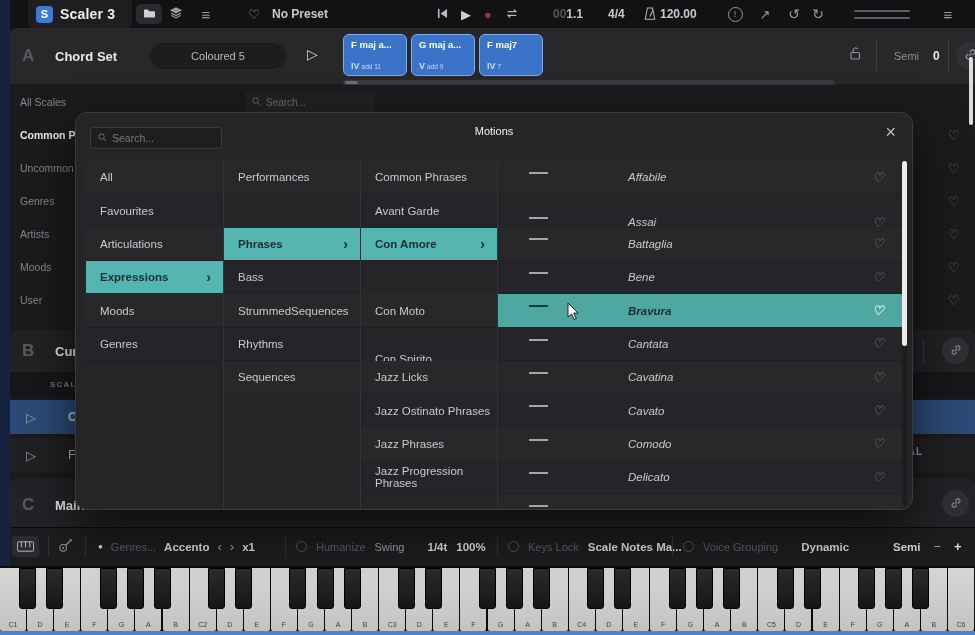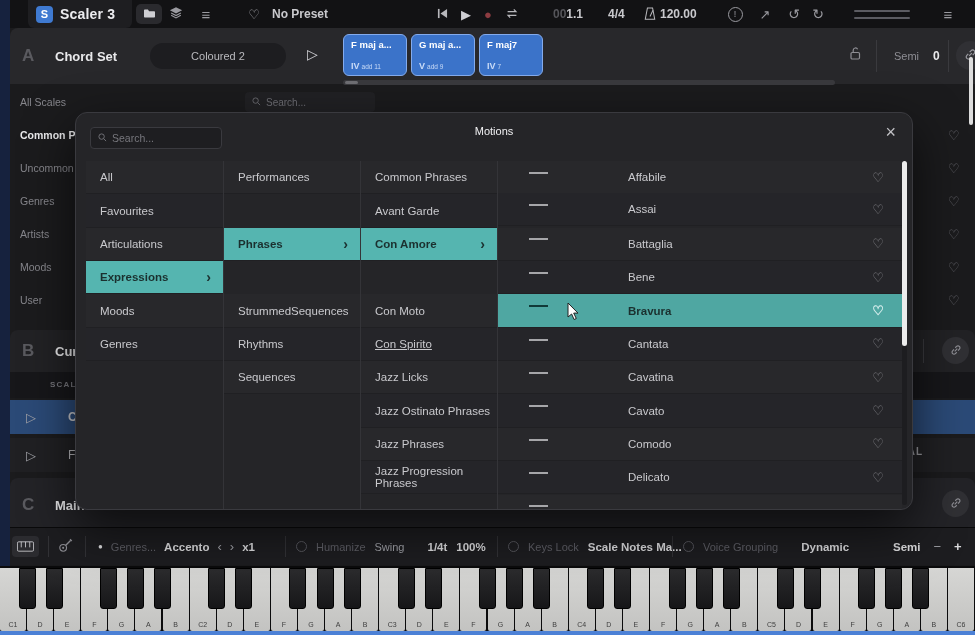--- a/index.html
+++ b/index.html
@@ -184,21 +184,21 @@
         <i></i>
       </div>
     <div class="tb-btn" style="left:938px;width:20px;font-size:15px;">
       <span>≡</span>
     </div>
   </header>
 
   <section id="section-a">
     <span class="badge-letter abs" style="left:12px;top:18px;">A</span>
     <span class="sec-title abs" style="left:45px;top:21px;">Chord Set</span>
-    <div id="preset-pill">Coloured 2</div>
+    <div id="preset-pill">Coloured 5</div>
     <span class="abs" style="left:297px;top:18px;color:#cfcfd3;font-size:14px;">▷</span>
     <div id="pads">
         <div class="pad" style="position: relative;">
           <div class="nm">F maj a...</div>
           <div class="rn">IV<small>add 11</small></div>
         </div>
         <div class="pad" style="position: relative;">
           <div class="nm">G maj a...</div>
           <div class="rn">V<small>add 9</small></div>
         </div>
@@ -338,20 +338,23 @@
         </div>
       <div class="coldiv" style="left:147px;"></div>
       <div class="mcol" id="col-type" style="left:148px;width:136px;">
           <div class="mrow" style="top: 0px; height: 33.35px;">
             <span class="t">Performances</span>
           </div>
           <div class="mrow sel" style="top: 66.7px; height: 33.35px;">
             <span class="t">Phrases</span>
             <span class="chev">›</span>
           </div>
+          <div class="mrow alt" style="top: 100.05px; height: 33.35px;">
+            <span class="t">Bass</span>
+          </div>
           <div class="mrow" style="top: 133.4px; height: 33.35px;">
             <span class="t">StrummedSequences</span>
           </div>
           <div class="mrow alt" style="top: 166.75px; height: 33.35px;">
             <span class="t">Rhythms</span>
           </div>
           <div class="mrow" style="top: 200.1px; height: 33.35px;">
             <span class="t">Sequences</span>
           </div>
         </div>
@@ -363,58 +366,58 @@
           <div class="mrow alt" style="top: 33.35px; height: 33.35px;">
             <span class="t">Avant Garde</span>
           </div>
           <div class="mrow sel" style="top: 66.7px; height: 33.35px;">
             <span class="t">Con Amore</span>
             <span class="chev">›</span>
           </div>
           <div class="mrow" style="top: 133.4px; height: 33.35px;">
             <span class="t">Con Moto</span>
           </div>
-          <div class="mrow alt" style="top: 167px; height: 33.35px; text-decoration: underline;">
+          <div class="mrow alt" style="top: 182px; height: 33.35px; text-decoration: underline;">
             <span class="t">Con Spirito</span>
           </div>
           <div class="mrow alt" style="top: 233.45px; height: 33.35px;">
             <span class="t">Jazz Ostinato Phrases</span>
           </div>
           <div class="mrow" style="top: 200.1px; height: 33.35px;">
             <span class="t">Jazz Licks</span>
           </div>
           <div class="mrow" style="top: 266.8px; height: 33.35px;">
             <span class="t">Jazz Phrases</span>
           </div>
           <div class="mrow alt" style="top: 300.15px; height: 33.35px;">
             <span class="t">Jazz Progression Phrases</span>
           </div>
         </div>
       <div class="coldiv" style="left:421px;"></div>
-      <div class="mcol" id="col-res" style="left:422px;width:404px;">
+      <div class="mcol" id="col-res" style="left:422px;width:404px;font-style:italic;">
           <div class="mrow" style="top: 0px; height: 33.35px;">
             <div class="res-thumb">
               <i style="left: 21px; width: 19px; top: 6.8px;"></i>
               <i style="left: 21px; width: 19px; top: 6.8px;"></i>
               <i style="left: 21px; width: 19px; top: 6.8px;"></i>
               <i style="left: 21px; width: 19px; top: 6.8px;"></i>
               <i style="left: 21px; width: 19px; top: 6.8px;"></i>
               <i style="left: 21px; width: 19px; top: 6.8px;"></i>
               <i style="left: 21px; width: 19px; top: 6.8px;"></i>
               <i style="left: 21px; width: 19px; top: 6.8px;"></i>
               <i style="left: 21px; width: 19px; top: 6.8px;"></i>
               <i style="left: 21px; width: 19px; top: 6.8px;"></i>
               <i style="left: 21px; width: 19px; top: 6.8px;"></i>
               <i style="left: 21px; width: 19px; top: 6.8px;"></i>
               <i style="left: 21px; width: 19px; top: 6.8px;"></i>
             </div>
             <span class="res-name">Affabile</span>
             <span class="res-heart">♡</span>
           </div>
-          <div class="mrow alt" style="top: 32px; height: 33.35px;">
+          <div class="mrow alt" style="top: 45px; height: 33.35px;">
             <div class="res-thumb">
               <i style="left: 21px; width: 19px; top: 6.8px;"></i>
               <i style="left: 21px; width: 19px; top: 6.8px;"></i>
               <i style="left: 21px; width: 19px; top: 6.8px;"></i>
               <i style="left: 21px; width: 19px; top: 6.8px;"></i>
               <i style="left: 21px; width: 19px; top: 6.8px;"></i>
               <i style="left: 21px; width: 19px; top: 6.8px;"></i>
               <i style="left: 21px; width: 19px; top: 6.8px;"></i>
               <i style="left: 21px; width: 19px; top: 6.8px;"></i>
               <i style="left: 21px; width: 19px; top: 6.8px;"></i>

